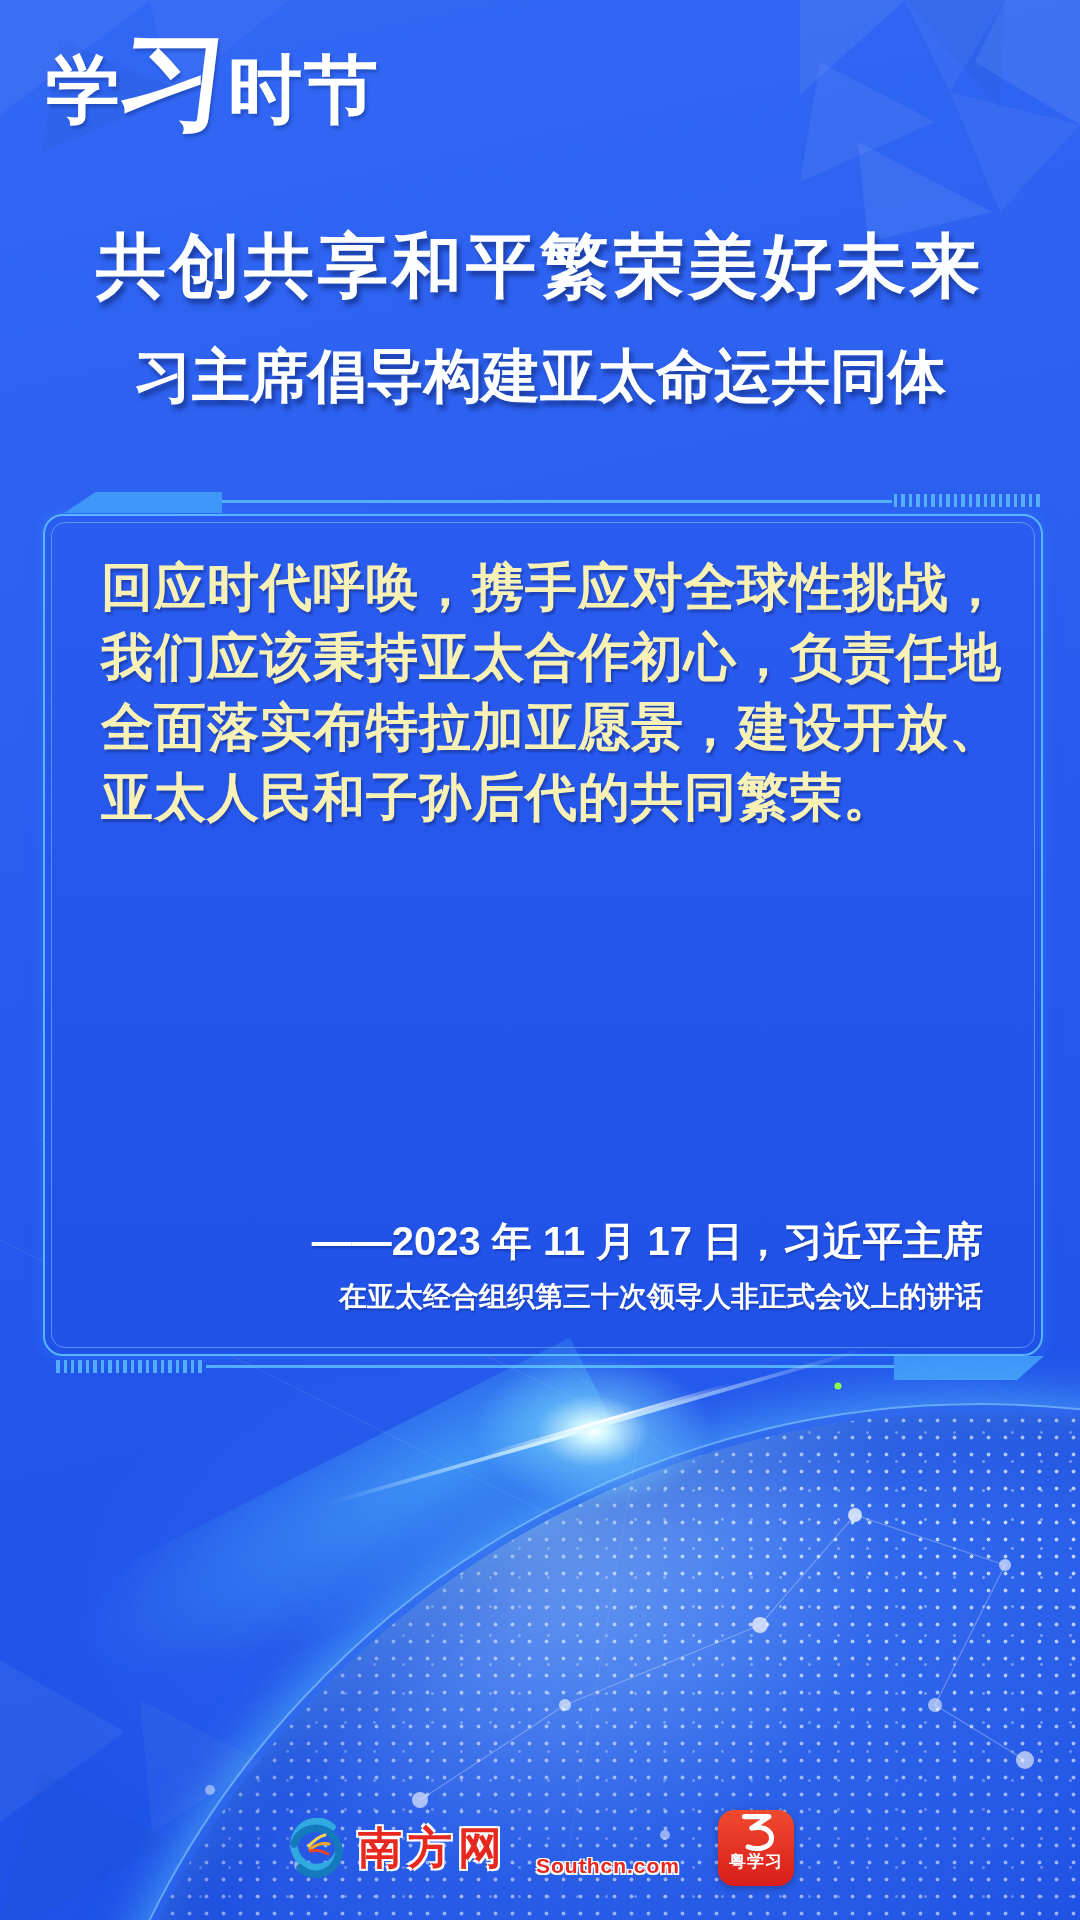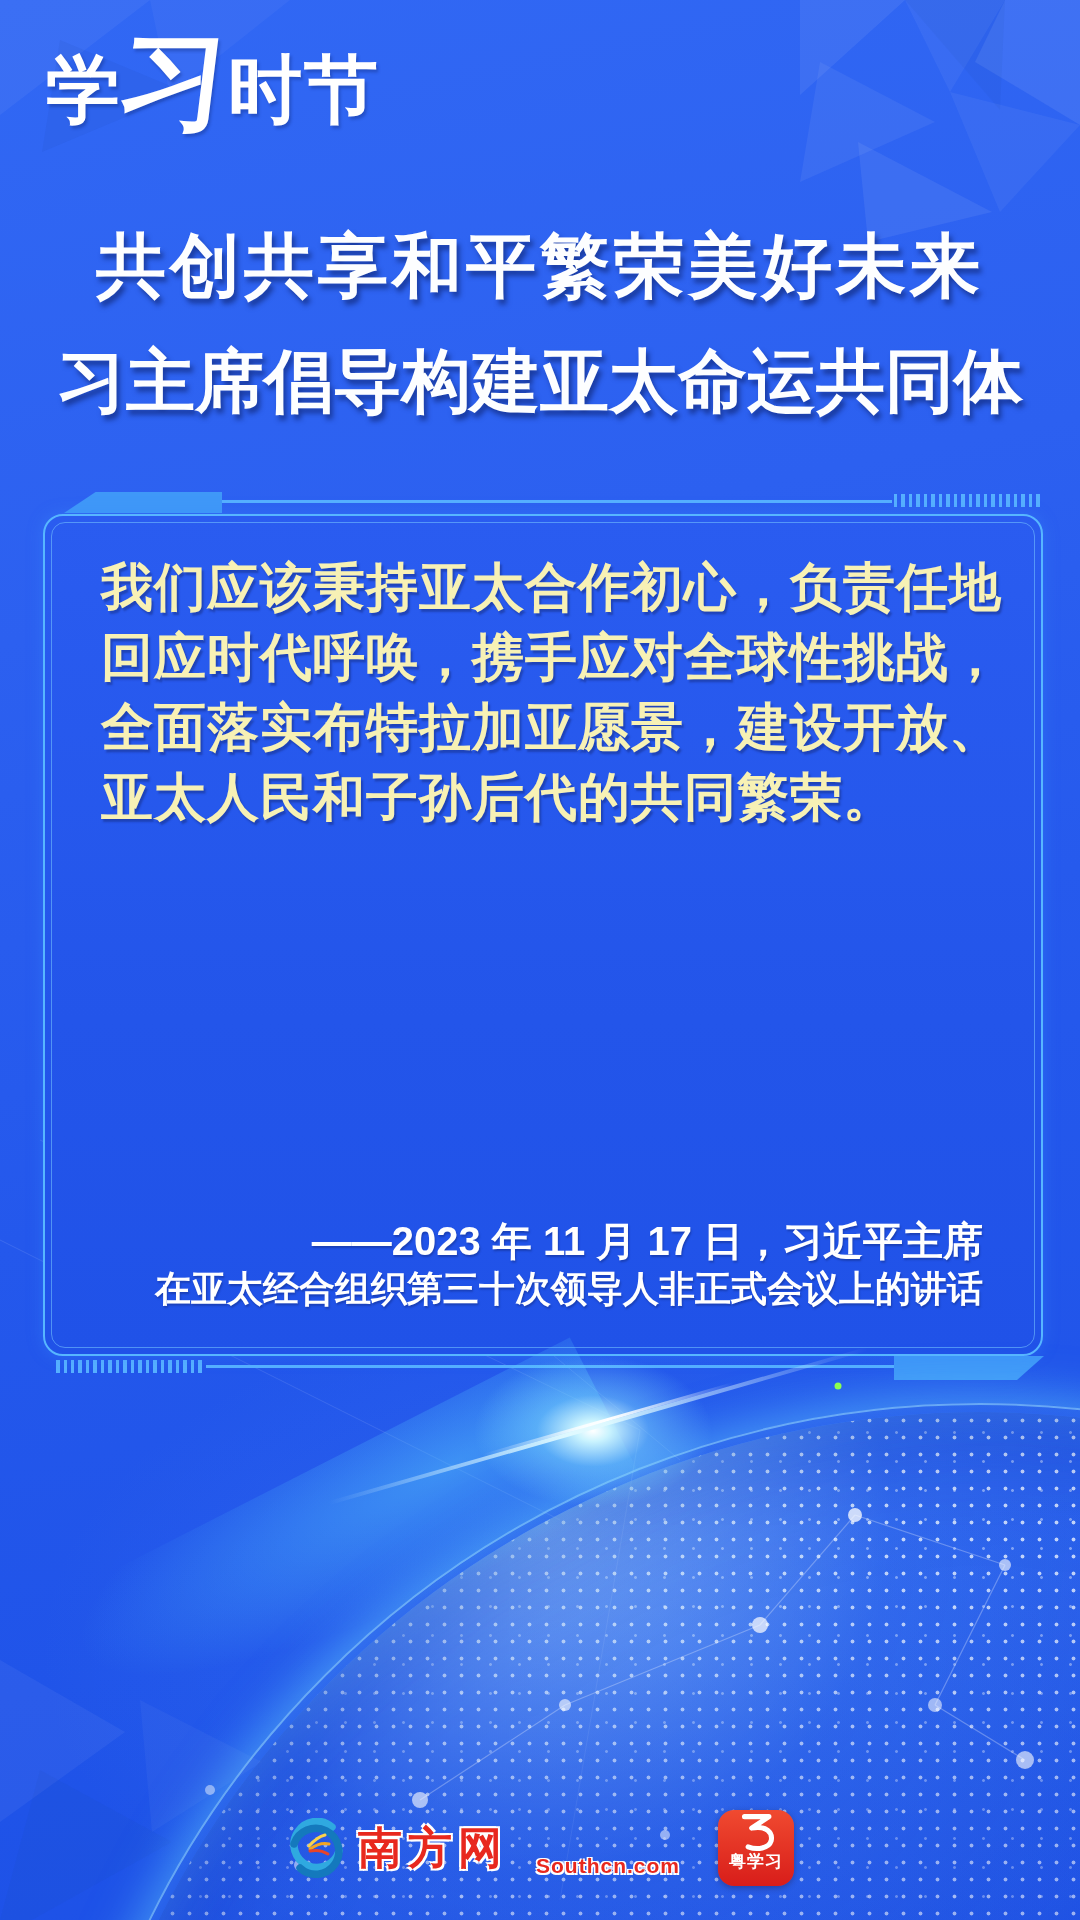--- a/index.html
+++ b/index.html
@@ -17,21 +17,21 @@
   .logo{position:absolute;left:46px;top:26px;display:flex;align-items:flex-end;color:#fff;
         text-shadow:2px 3px 3px rgba(10,30,100,.30);font-weight:900;}
   .logo .lc{font-size:74px;line-height:1.05;letter-spacing:2px;}
   .logo .c1{font-size:108px;line-height:.95;transform:skewX(-7deg);position:relative;top:4px;margin:0 -2px;}
 
   
   .title{position:absolute;left:0;right:0;top:232px;text-align:center;color:#fdfeff;
          font-family:"Liberation Serif",serif;font-weight:900;
          text-shadow:3px 5px 5px rgba(5,20,80,.50);}
   .title .t1{font-size:70px;letter-spacing:4px;line-height:1;}
-  .title .t2{font-size:69px;letter-spacing:0;line-height:1;margin-top:46px;}
+  .title .t2{font-size:58px;letter-spacing:0;line-height:1;margin-top:46px;}
 
   
   .decor{position:absolute;background:#3f98f8;}
   .decor-top-tab{left:64px;top:492px;width:158px;height:21px;
                  clip-path:polygon(20% 0,100% 0,100% 100%,0 100%);}
   .decor-top-line{left:222px;top:500px;width:670px;height:3px;background:#56b0ff;}
   .decor-top-ticks{left:894px;top:494px;width:148px;height:13px;background:
       repeating-linear-gradient(90deg,#56b0ff 0 3.5px,rgba(0,0,0,0) 3.5px 7.5px);}
   .decor-bot-ticks{left:56px;top:1360px;width:150px;height:13px;background:
       repeating-linear-gradient(90deg,#56b0ff 0 3.5px,rgba(0,0,0,0) 3.5px 7.5px);}
@@ -48,21 +48,21 @@
                border-radius:14px;pointer-events:none;}
   .quote{position:absolute;left:56px;right:56px;top:36px;color:#f7f1b5;
          font-weight:700;text-shadow:2px 3px 2px rgba(20,40,120,.45);}
   .quote .ql{font-size:52px;line-height:70px;letter-spacing:1px;white-space:nowrap;}
   .slogans{position:absolute;left:0;right:0;top:398px;text-align:center;color:#f7f1b5;
            font-weight:900;text-shadow:2px 3px 2px rgba(20,40,120,.45);}
   .slogans .sl{font-size:60px;line-height:73px;letter-spacing:7px;}
   .attrib{position:absolute;right:58px;top:700px;text-align:right;color:#ffffff;font-weight:700;
           text-shadow:1px 2px 2px rgba(15,35,110,.4);}
   .attrib .a1{font-size:40px;line-height:50px;}
-  .attrib .a2{font-size:36px;line-height:46px;margin-top:0;}
+  .attrib .a2{font-size:28px;line-height:46px;margin-top:8px;}
 
   
   .globe-dots{position:absolute;left:62px;top:1412px;width:1836px;height:1836px;border-radius:50%;
     background:
       radial-gradient(circle at 26% 6%, rgba(200,245,255,.50), rgba(140,210,255,.12) 16%, rgba(0,0,0,0) 42%),
       radial-gradient(rgba(255,255,255,.80) 1.6px, rgba(0,0,0,0) 2.3px),
       radial-gradient(rgba(255,255,255,.45) 1.1px, rgba(0,0,0,0) 1.7px);
     background-size:100% 100%,17px 17px,29px 29px;
     background-position:0 0,0 0,8px 6px;
     box-shadow:inset 0 0 140px rgba(10,40,170,.45);}
@@ -142,22 +142,22 @@
 
   <div class="decor decor-top-tab"></div>
   <div class="decor-top-line decor" style="background:#56b0ff;"></div>
   <div class="decor-top-ticks" style="position:absolute;"></div>
   <div class="decor-bot-ticks" style="position:absolute;"></div>
   <div class="decor-bot-line decor" style="background:#56b0ff;"></div>
   <div class="decor decor-bot-tab"></div>
 
   <div class="card">
     <div class="quote">
+      <div class="ql">回应时代呼唤，携手应对全球性挑战，</div>
       <div class="ql">我们应该秉持亚太合作初心，负责任地</div>
-      <div class="ql">回应时代呼唤，携手应对全球性挑战，</div>
       <div class="ql">全面落实布特拉加亚愿景，建设开放、</div>
       <div class="ql">亚太人民和子孙后代的共同繁荣。</div>
     </div>
     <div class="attrib">
       <div class="a1">——2023 年 11 月 17 日，习近平主席</div>
       <div class="a2">在亚太经合组织第三十次领导人非正式会议上的讲话</div>
     </div>
   </div>
 
   <div class="globe-dots"></div>

